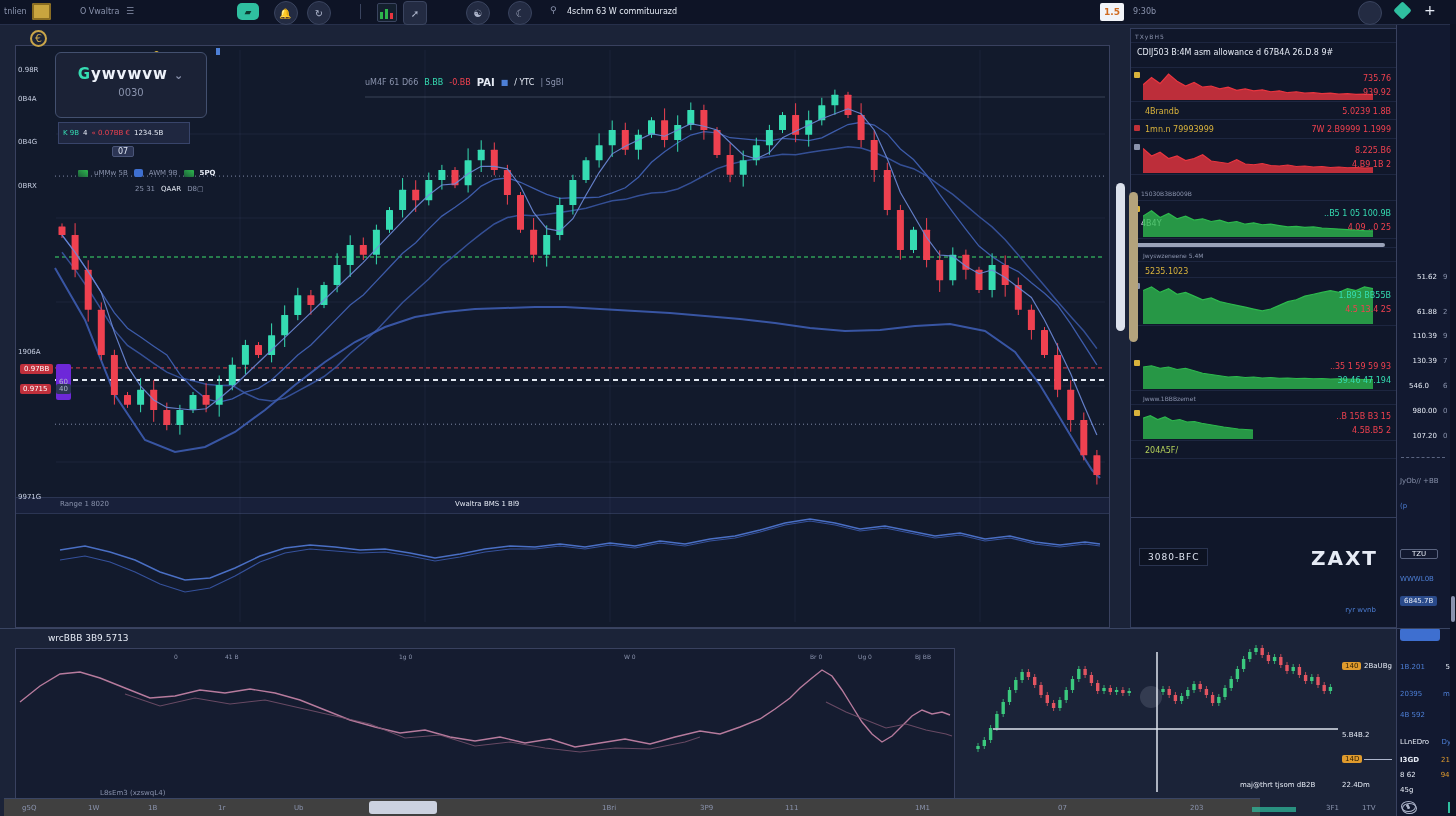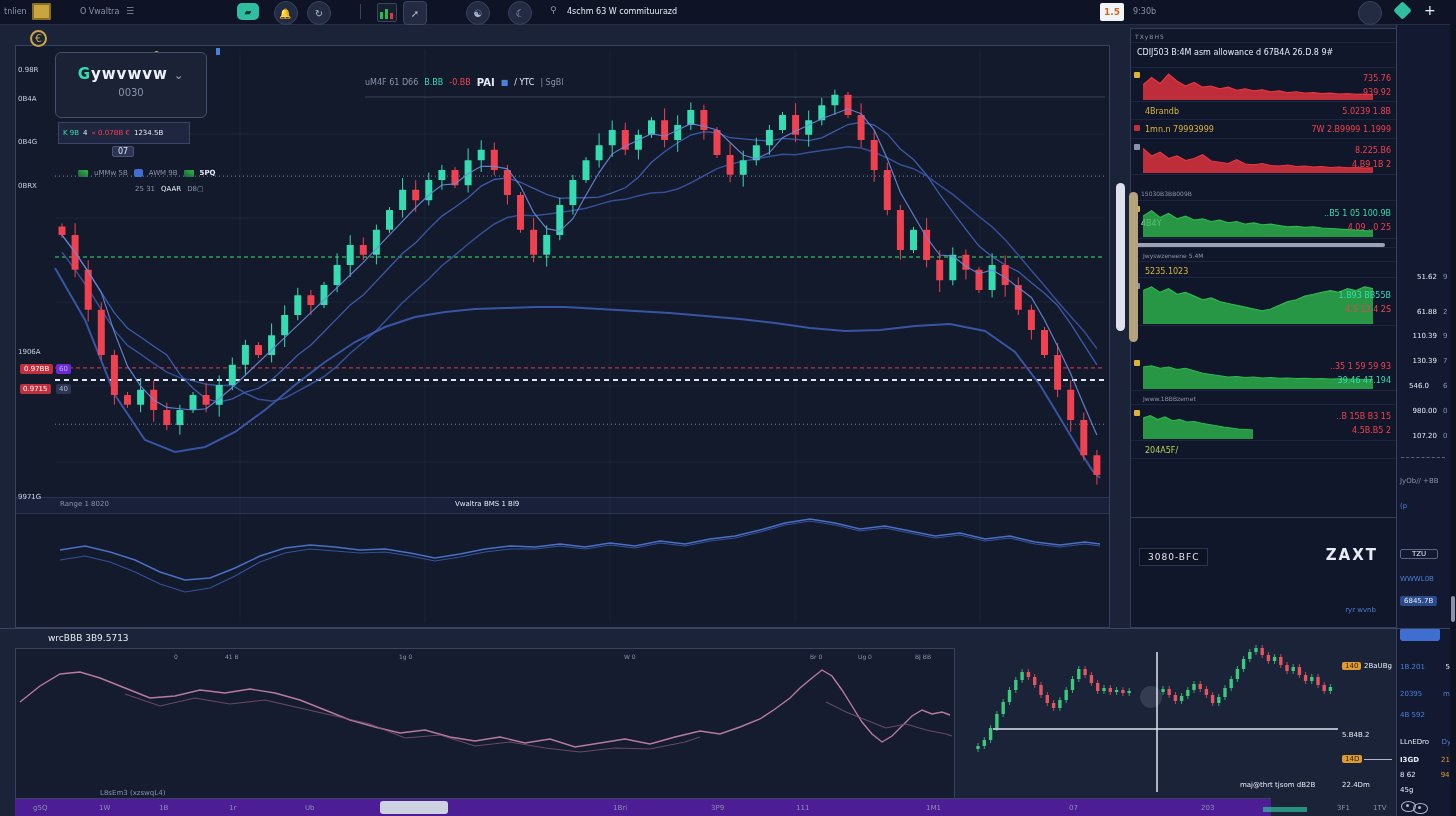--- a/index.html
+++ b/index.html
@@ -34,21 +34,21 @@
   #sidebar{position:absolute;left:1130px;top:28px;width:266px;height:489px;background:#10172a;
            border-left:1px solid #333d5c;border-top:1px solid #333d5c;box-sizing:border-box;}
   .srow{position:absolute;left:0;width:266px;border-bottom:1px solid #1d2640;box-sizing:border-box;}
   .sic{position:absolute;left:3px;top:3px;width:6px;height:6px;border-radius:1px;}
   .sv1,.sv2{position:absolute;right:6px;font-size:8px;text-align:right;white-space:nowrap;}
   #zaxt{position:absolute;left:1130px;top:517px;width:266px;height:111px;background:#10172a;
         border:1px solid #333d5c;border-right:none;box-sizing:border-box;}
   #rightcol{position:absolute;left:1396px;top:24px;width:60px;height:792px;background:#121930;
             border-left:1px solid #39415f;box-sizing:border-box;}
   .rcrow{position:absolute;left:0;width:58px;font-size:7px;white-space:nowrap;}
-  #bottomaxis{position:absolute;left:15px;top:798px;width:1256px;height:18px;background:#4c1d95;border-top:1px solid #3a4563;}
+  #bottomaxis{position:absolute;left:4px;top:798px;width:1256px;height:18px;background:#404040;border-top:1px solid #3a4563;}
   .tick{position:absolute;top:5px;font-size:7px;color:#8a93ad;}
   .thumbh{position:absolute;background:#ccd2e0;border-radius:3px;}
   .thumbv{position:absolute;border-radius:5px;}
   svg{position:absolute;left:0;top:0;}
   .hdr{position:absolute;font-size:7px;white-space:nowrap;}
   .eye{position:absolute;width:13px;height:9px;border:1.5px solid #aeb6cc;border-radius:50%;}
   .eye:after{content:"";position:absolute;left:4px;top:2px;width:3px;height:3px;border-radius:50%;background:#aeb6cc;}
 </style>
 </head>
 <body>
@@ -142,21 +142,21 @@
         </svg>
         <div class="sv1 dn" style="top: 5px;">..B 15B B3 15</div>
         <div class="sv2 dn" style="top: 19px;">4.5B.B5 2</div>
       </div>
       <div class="srow" style="top: 414px; height: 16px;">
         <div class="abs t8 lime" style="left: 14px; top: 3px;">204A5F/</div>
       </div>
     </div>
   <div id="zaxt" style="z-index:1">
     <div class="abs" style="left:8px;top:30px;background:#0d1322;border:1px solid #2a3450;color:#dfe5f2;font-size:9px;padding:3px 8px;letter-spacing:1px;">3080-BFC</div>
-    <div class="abs white" style="right:18px;top:28px;font-size:15px;font-weight:bold;letter-spacing:2px;">ZAXT</div>
+    <div class="abs white" style="right:18px;top:28px;font-size:20px;font-weight:bold;letter-spacing:2px;">ZAXT</div>
     <div class="abs blue t7" style="right:20px;top:88px;">ryr wvnb</div>
   </div>
   <div id="rightcol" style="z-index:1">
       <div class="rcrow white" style="top: 249px; left: 4px; text-align: right; width: 36px;">51.62</div>
       <div class="rcrow grey" style="top: 249px; left: 46px;">9</div>
       <div class="rcrow white" style="top: 284px; left: 4px; text-align: right; width: 36px;">61.88</div>
       <div class="rcrow grey" style="top: 284px; left: 46px;">2</div>
       <div class="rcrow white" style="top: 308px; left: 4px; text-align: right; width: 36px;">110.39</div>
       <div class="rcrow grey" style="top: 308px; left: 46px;">9</div>
       <div class="rcrow white" style="top: 333px; left: 4px; text-align: right; width: 36px;">130.39</div>
@@ -582,21 +582,21 @@
       <span class="tick" style="left: 1322px;">3F1</span>
       <span class="tick" style="left: 1358px;">1TV</span>
     </div>
 <div class="abs t7 white" style="left: 18px; top: 66px; z-index: 3; color: rgb(199, 207, 226);">0.98R</div>
     <div class="abs t7 white" style="left: 18px; top: 95px; z-index: 3; color: rgb(199, 207, 226);">0B4A</div>
     <div class="abs t7 white" style="left: 18px; top: 138px; z-index: 3; color: rgb(199, 207, 226);">0B4G</div>
     <div class="abs t7 white" style="left: 18px; top: 182px; z-index: 3; color: rgb(199, 207, 226);">0BRX</div>
     <div class="abs t7 white" style="left: 18px; top: 348px; z-index: 3; color: rgb(199, 207, 226);">1906A</div>
     <div class="abs t7 white" style="left: 18px; top: 493px; z-index: 3; color: rgb(199, 207, 226);">9971G</div>
     <div class="abs" style="left: 20px; top: 364px; background: rgb(192, 48, 60); color: rgb(255, 255, 255); font-size: 7px; padding: 1px 4px; border-radius: 2px; z-index: 3;">0.97BB</div>
-    <div class="abs" style="left: 56px; top: 364px; background: #6d28d9; color: rgb(174, 182, 204); font-size: 7px; padding: 1px 3px; border-radius: 2px; z-index: 3;">60</div>
+    <div class="abs" style="left: 56px; top: 364px; background: #6d28d9; color: rgb(174, 182, 204); font-size: 7px; padding: 14px 3px; border-radius: 2px; z-index: 3;">60</div>
     <div class="abs" style="left: 20px; top: 384px; background: rgb(192, 48, 60); color: rgb(255, 255, 255); font-size: 7px; padding: 1px 3px; border-radius: 2px; z-index: 3;">0.9715</div>
     <div class="abs" style="left: 56px; top: 384px; background: rgb(44, 53, 84); color: rgb(174, 182, 204); font-size: 7px; padding: 1px 3px; border-radius: 2px; z-index: 3;">40</div>
     <div class="abs t6 grey" style="left: 174px; top: 653px; z-index: 3;">0</div>
     <div class="abs t6 grey" style="left: 225px; top: 653px; z-index: 3;">41 B</div>
     <div class="abs t6 grey" style="left: 399px; top: 653px; z-index: 3;">1g 0</div>
     <div class="abs t6 grey" style="left: 624px; top: 653px; z-index: 3;">W 0</div>
     <div class="abs t6 grey" style="left: 810px; top: 653px; z-index: 3;">Br 0</div>
     <div class="abs t6 grey" style="left: 858px; top: 653px; z-index: 3;">Ug 0</div>
     <div class="abs t6 grey" style="left: 915px; top: 653px; z-index: 3;">BJ BB</div>
     <div class="abs" style="left: 1342px; top: 662px; background: rgb(224, 155, 45); color: rgb(43, 28, 5); font-size: 7px; padding: 0px 3px; border-radius: 2px; z-index: 3;">140</div>

